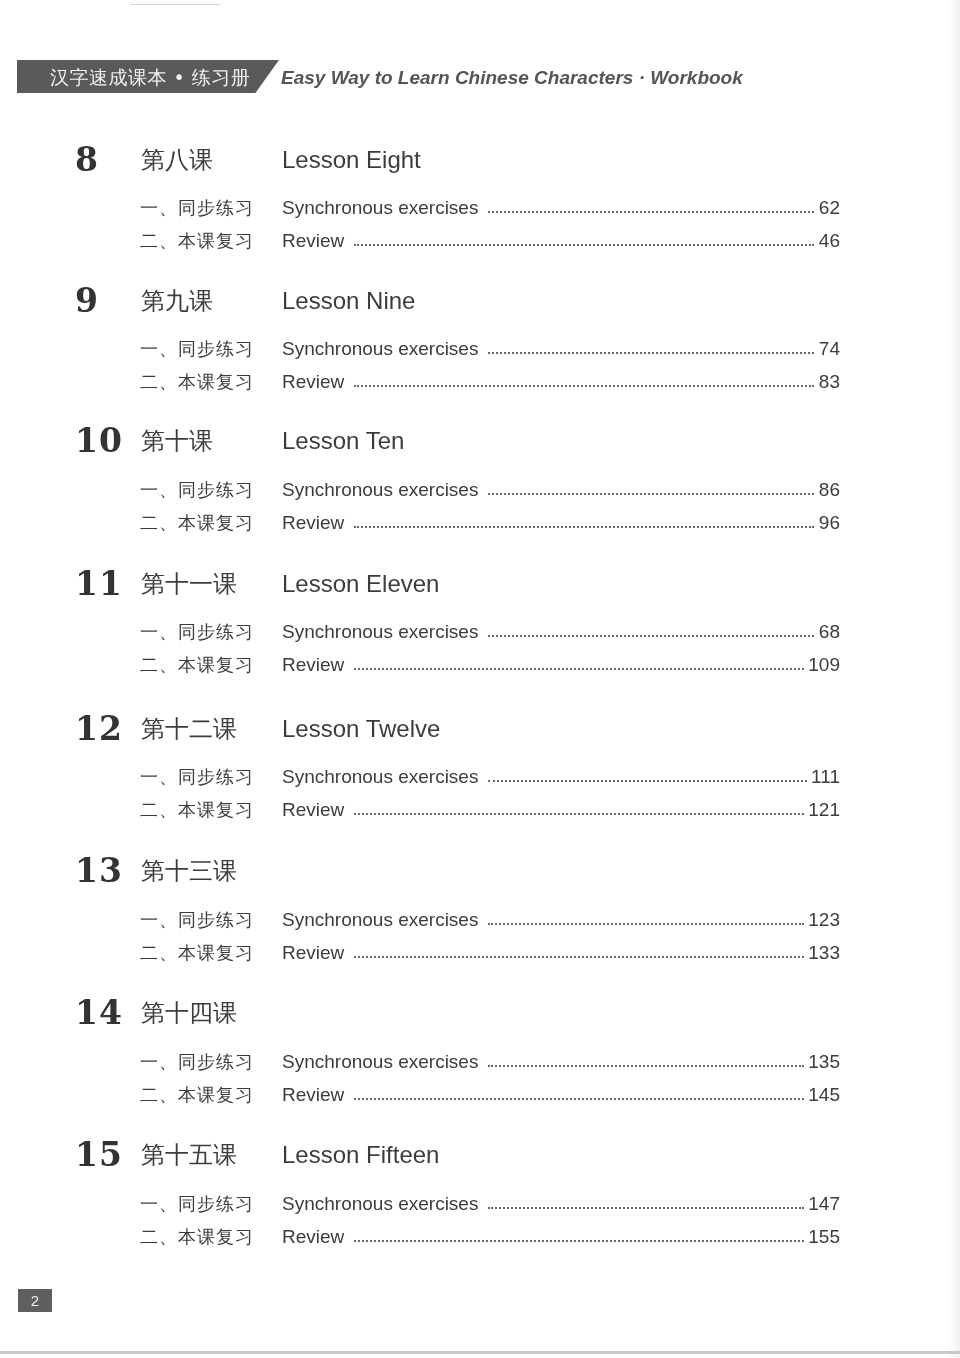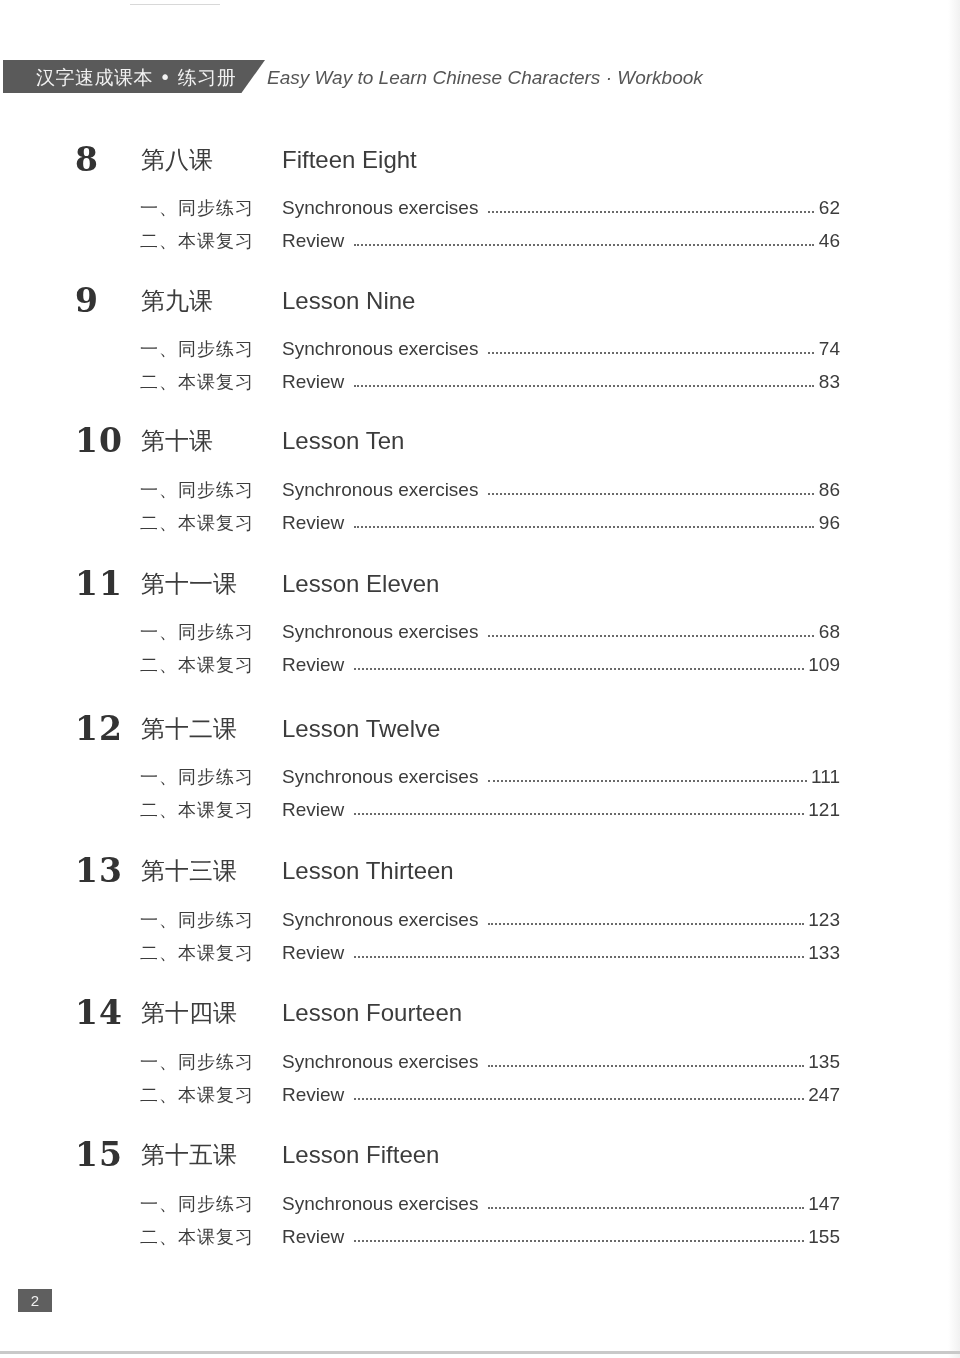--- a/index.html
+++ b/index.html
@@ -11,35 +11,35 @@
     .right-edge {
       position: absolute; top: 0; right: 0; width: 12px; height: 1358px;
       background: linear-gradient(to right, #ffffff, #f1f1f1);
     }
     .top-artifact {
       position: absolute; top: 4px; left: 130px; width: 90px; height: 1px;
       background: #d8d8d8;
     }
     
     .header {
-      position: absolute; top: 60px; left: 3px; height: 33px; width: 800px; padding-left: 8px;
+      position: absolute; top: 60px; left: 17px; height: 33px; width: 800px; padding-left: 8px;
     }
     .header-band {
       position: absolute; left: 0; top: 0; height: 33px; width: 262px;
       background: #5a5a5a;
       clip-path: polygon(0 0, 100% 0, 91% 100%, 0 100%);
     }
     .header-cn {
       position: absolute; left: 33px; top: 3px; font-size: 19px;
       color: #f2f2f2; letter-spacing: 0.5px; line-height: 28px;
       font-family: "DejaVu Sans", sans-serif;
     }
     .header-en {
       position: absolute; left: 264px; top: 5px; font-size: 19px;
-      font-weight: normal; font-style: italic; color: #555555; line-height: 26px;
+      font-weight: bold; font-style: italic; color: #555555; line-height: 26px;
       white-space: nowrap;
     }
     
     .lesson { position: absolute; left: 0; width: 960px; height: 130px; }
     .lesson-num {
       position: absolute; left: 75px; top: 0; font-size: 33px; font-weight: bold;
       color: #333; line-height: 40px;
       font-family: "DejaVu Serif", "Liberation Serif", serif;
       letter-spacing: 1px;
     }
@@ -84,21 +84,21 @@
 
 <div class="header">
   <div class="header-band"></div>
   <span class="header-cn">汉字速成课本 • 练习册</span>
   <span class="header-en">Easy Way to Learn Chinese Characters · Workbook</span>
 </div>
 
 <div class="lesson" style="top:140px;">
   <span class="lesson-num">8</span>
   <span class="lesson-cn">第八课</span>
-  <span class="lesson-en">Fifteen Eight</span>
+  <span class="lesson-en">Lesson Eight</span>
   <div class="entry" style="top:56px;">
     <span class="entry-cn">一、同步练习</span>
     <span class="entry-en">Synchronous exercises</span>
     <span class="leader"></span>
     <span class="page-no">62</span>
   </div>
   <div class="entry" style="top:89px;">
     <span class="entry-cn">二、本课复习</span>
     <span class="entry-en">Review</span>
     <span class="leader"></span>
@@ -174,50 +174,48 @@
     <span class="entry-cn">二、本课复习</span>
     <span class="entry-en">Review</span>
     <span class="leader"></span>
     <span class="page-no">121</span>
   </div>
 </div>
 
 <div class="lesson" style="top:851px;">
   <span class="lesson-num">13</span>
   <span class="lesson-cn">第十三课</span>
-  <span class="lesson-en">Lesson Thirteen</span>
   <div class="entry" style="top:57px;">
     <span class="entry-cn">一、同步练习</span>
     <span class="entry-en">Synchronous exercises</span>
     <span class="leader"></span>
     <span class="page-no">123</span>
   </div>
   <div class="entry" style="top:90px;">
     <span class="entry-cn">二、本课复习</span>
     <span class="entry-en">Review</span>
     <span class="leader"></span>
     <span class="page-no">133</span>
   </div>
 </div>
 
 <div class="lesson" style="top:993px;">
   <span class="lesson-num">14</span>
   <span class="lesson-cn">第十四课</span>
-  <span class="lesson-en">Lesson Fourteen</span>
   <div class="entry" style="top:57px;">
     <span class="entry-cn">一、同步练习</span>
     <span class="entry-en">Synchronous exercises</span>
     <span class="leader"></span>
     <span class="page-no">135</span>
   </div>
   <div class="entry" style="top:90px;">
     <span class="entry-cn">二、本课复习</span>
     <span class="entry-en">Review</span>
     <span class="leader"></span>
-    <span class="page-no">247</span>
+    <span class="page-no">145</span>
   </div>
 </div>
 
 <div class="lesson" style="top:1135px;">
   <span class="lesson-num">15</span>
   <span class="lesson-cn">第十五课</span>
   <span class="lesson-en">Lesson Fifteen</span>
   <div class="entry" style="top:57px;">
     <span class="entry-cn">一、同步练习</span>
     <span class="entry-en">Synchronous exercises</span>

